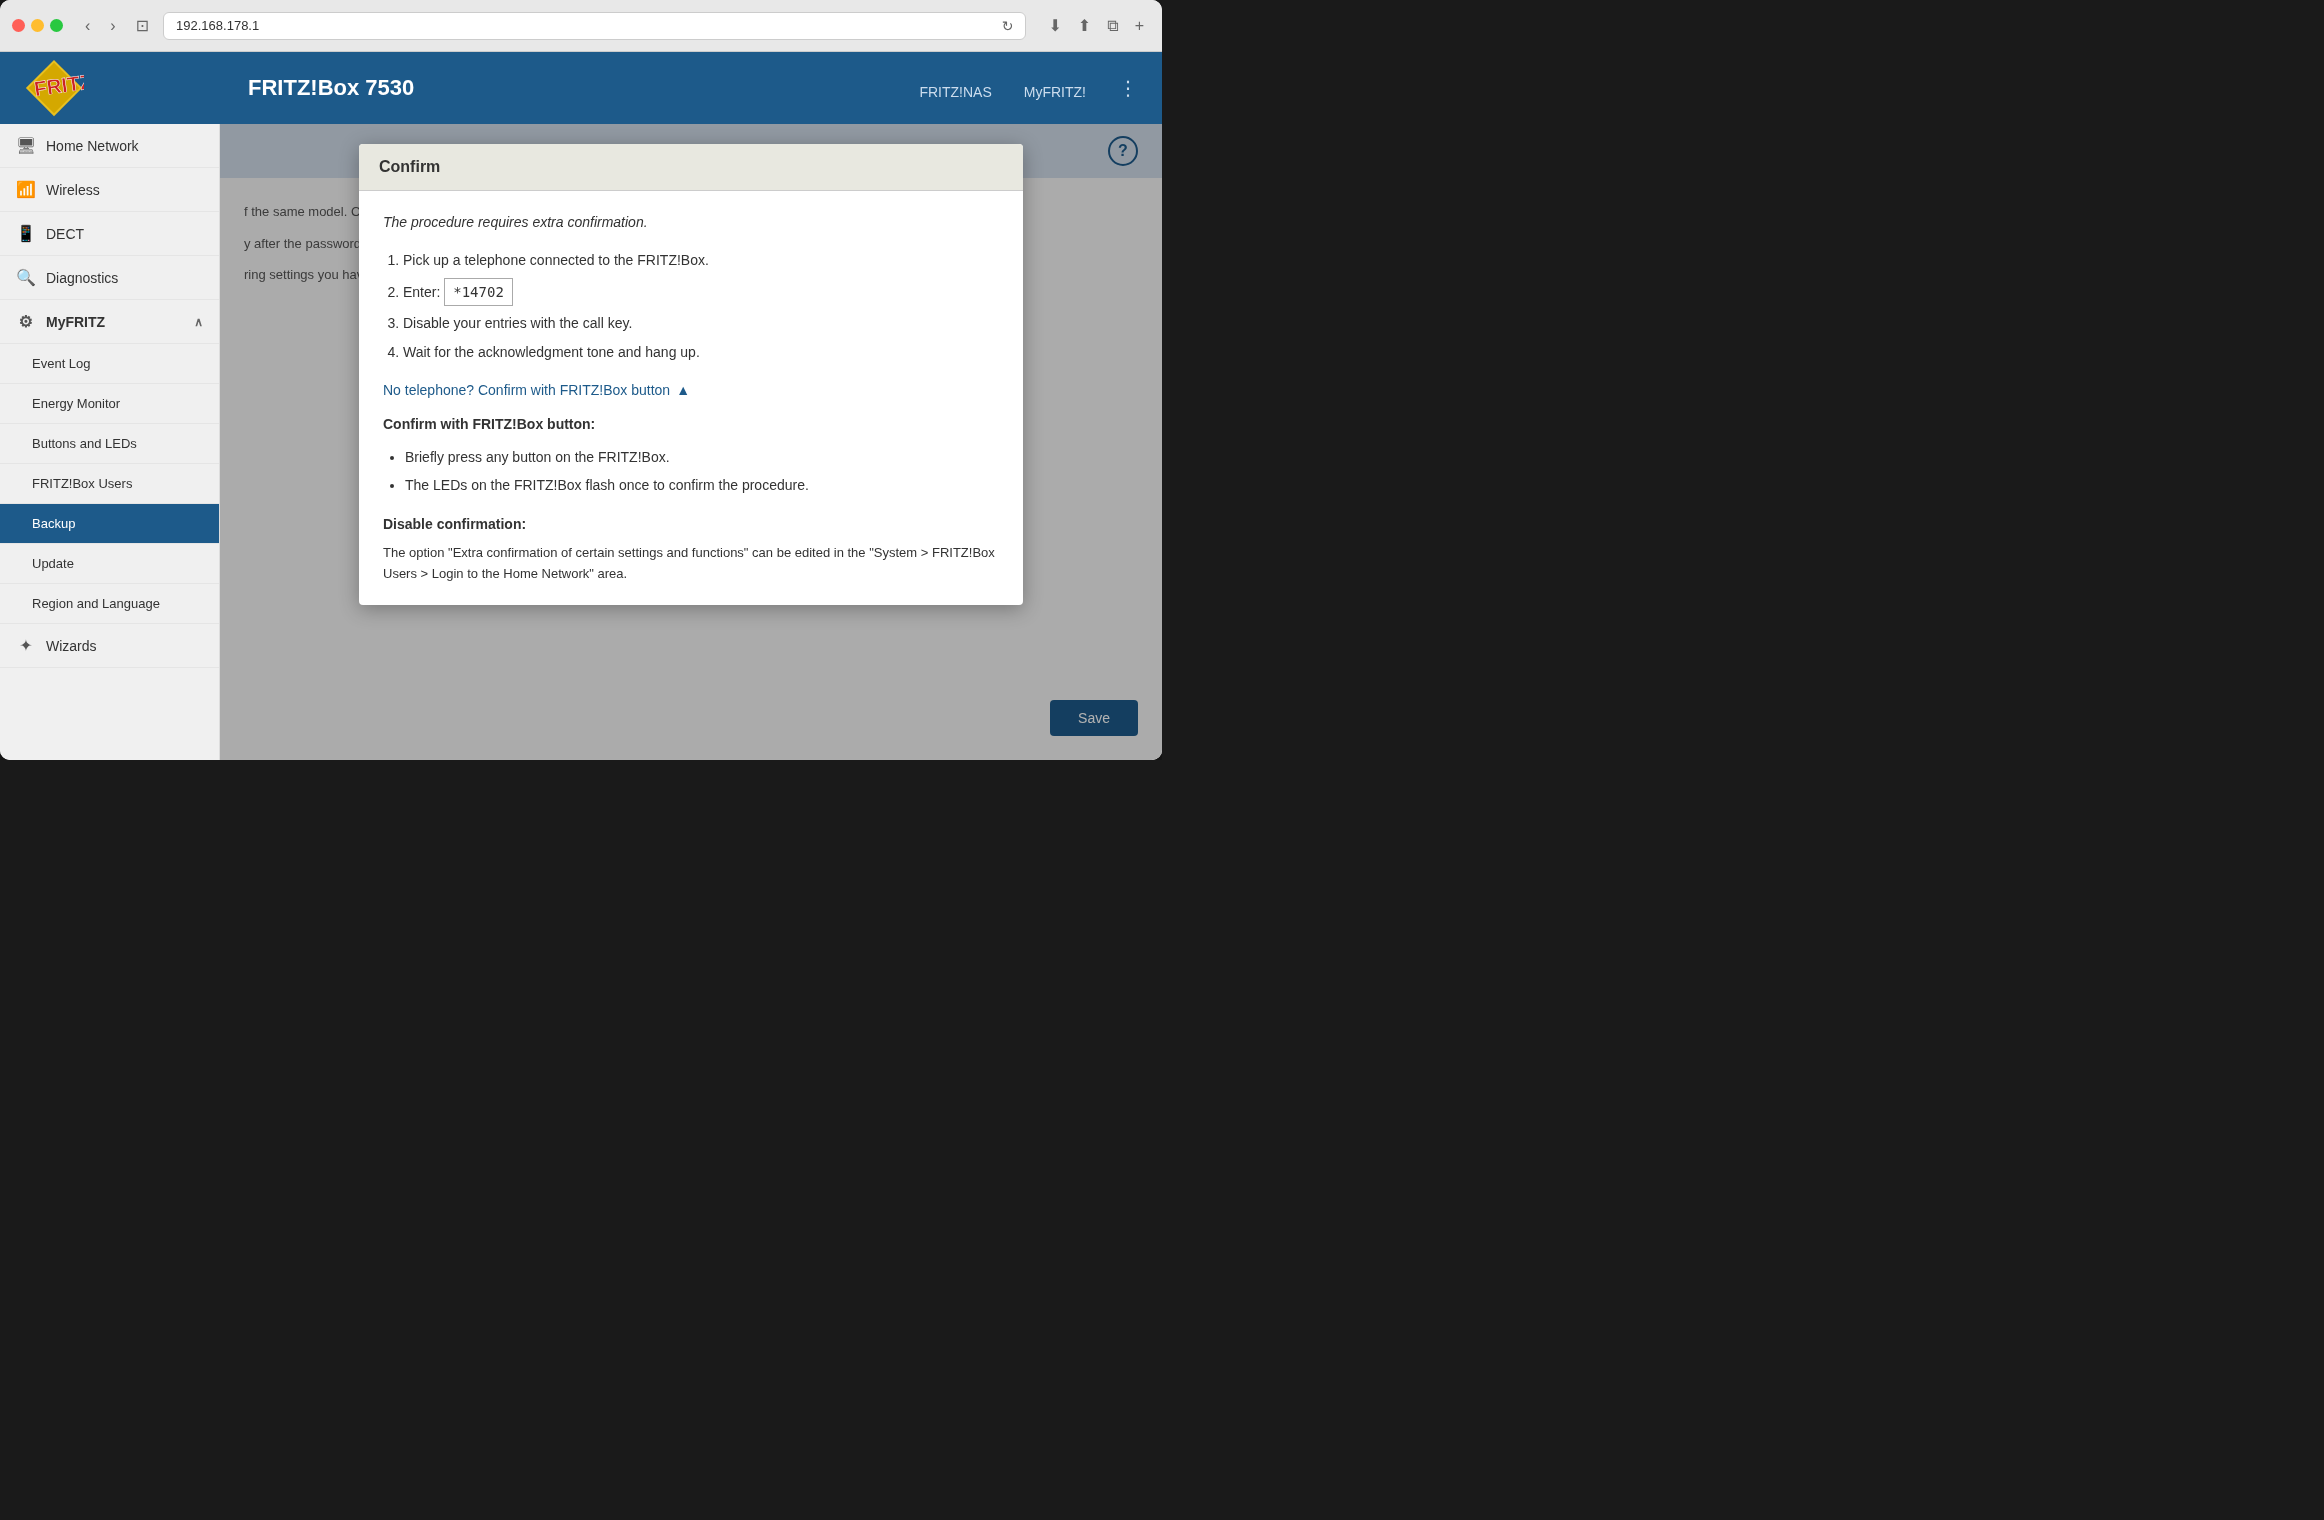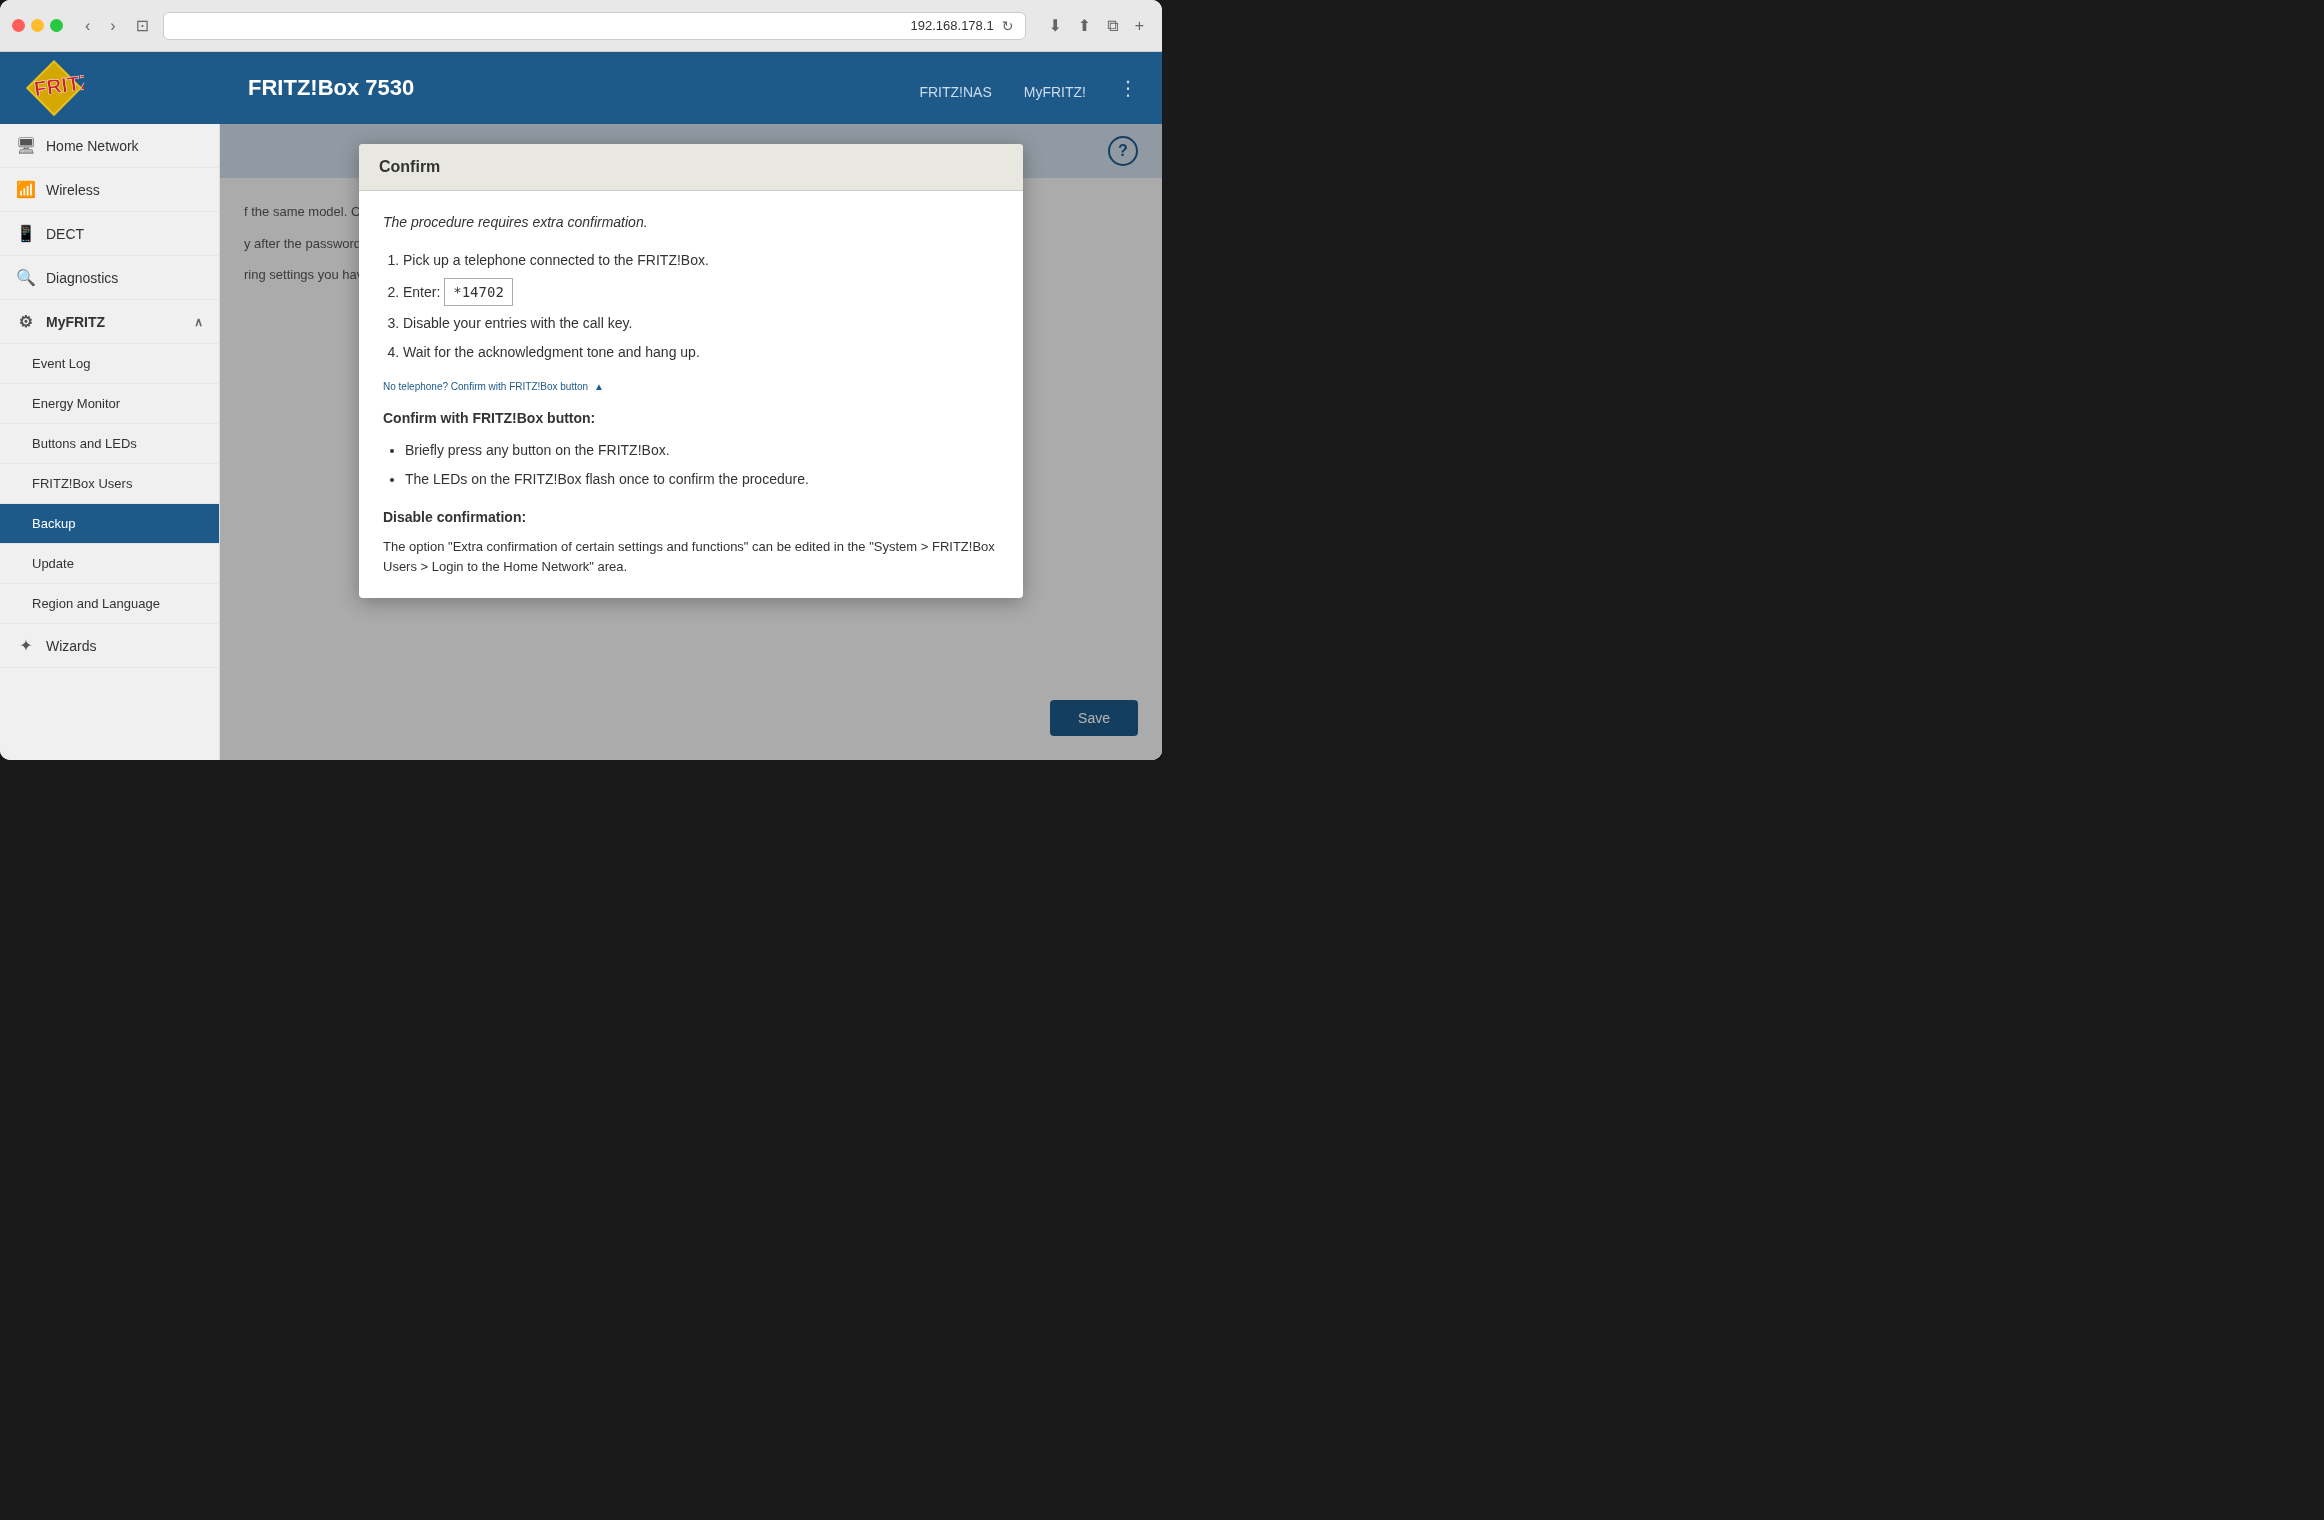--- a/index.html
+++ b/index.html
@@ -71,21 +71,21 @@
       flex: 1;
       background: #fff;
       border: 1px solid #ccc;
       border-radius: 6px;
       padding: 5px 12px;
       font-size: 13px;
       text-align: center;
       color: #333;
       display: flex;
       align-items: center;
-      justify-content: flex-end;
+      justify-content: space-between;
       gap: 8px;
     }
     .reload-btn {
       background: none;
       border: none;
       color: #666;
       cursor: pointer;
       font-size: 14px;
     }
     .browser-actions {
@@ -301,21 +301,21 @@
       border: 1px solid #aaa;
       padding: 2px 8px;
       font-family: monospace;
       font-size: 14px;
       background: #fff;
       color: #333;
     }
     .toggle-link {
       color: #1d5a8a;
       cursor: pointer;
-      font-size: 10px;
+      font-size: 14px;
       display: flex;
       align-items: center;
       gap: 6px;
       margin-bottom: 12px;
       text-decoration: none;
     }
     .section-title {
       font-weight: 700;
       margin-bottom: 10px;
       color: #333;

